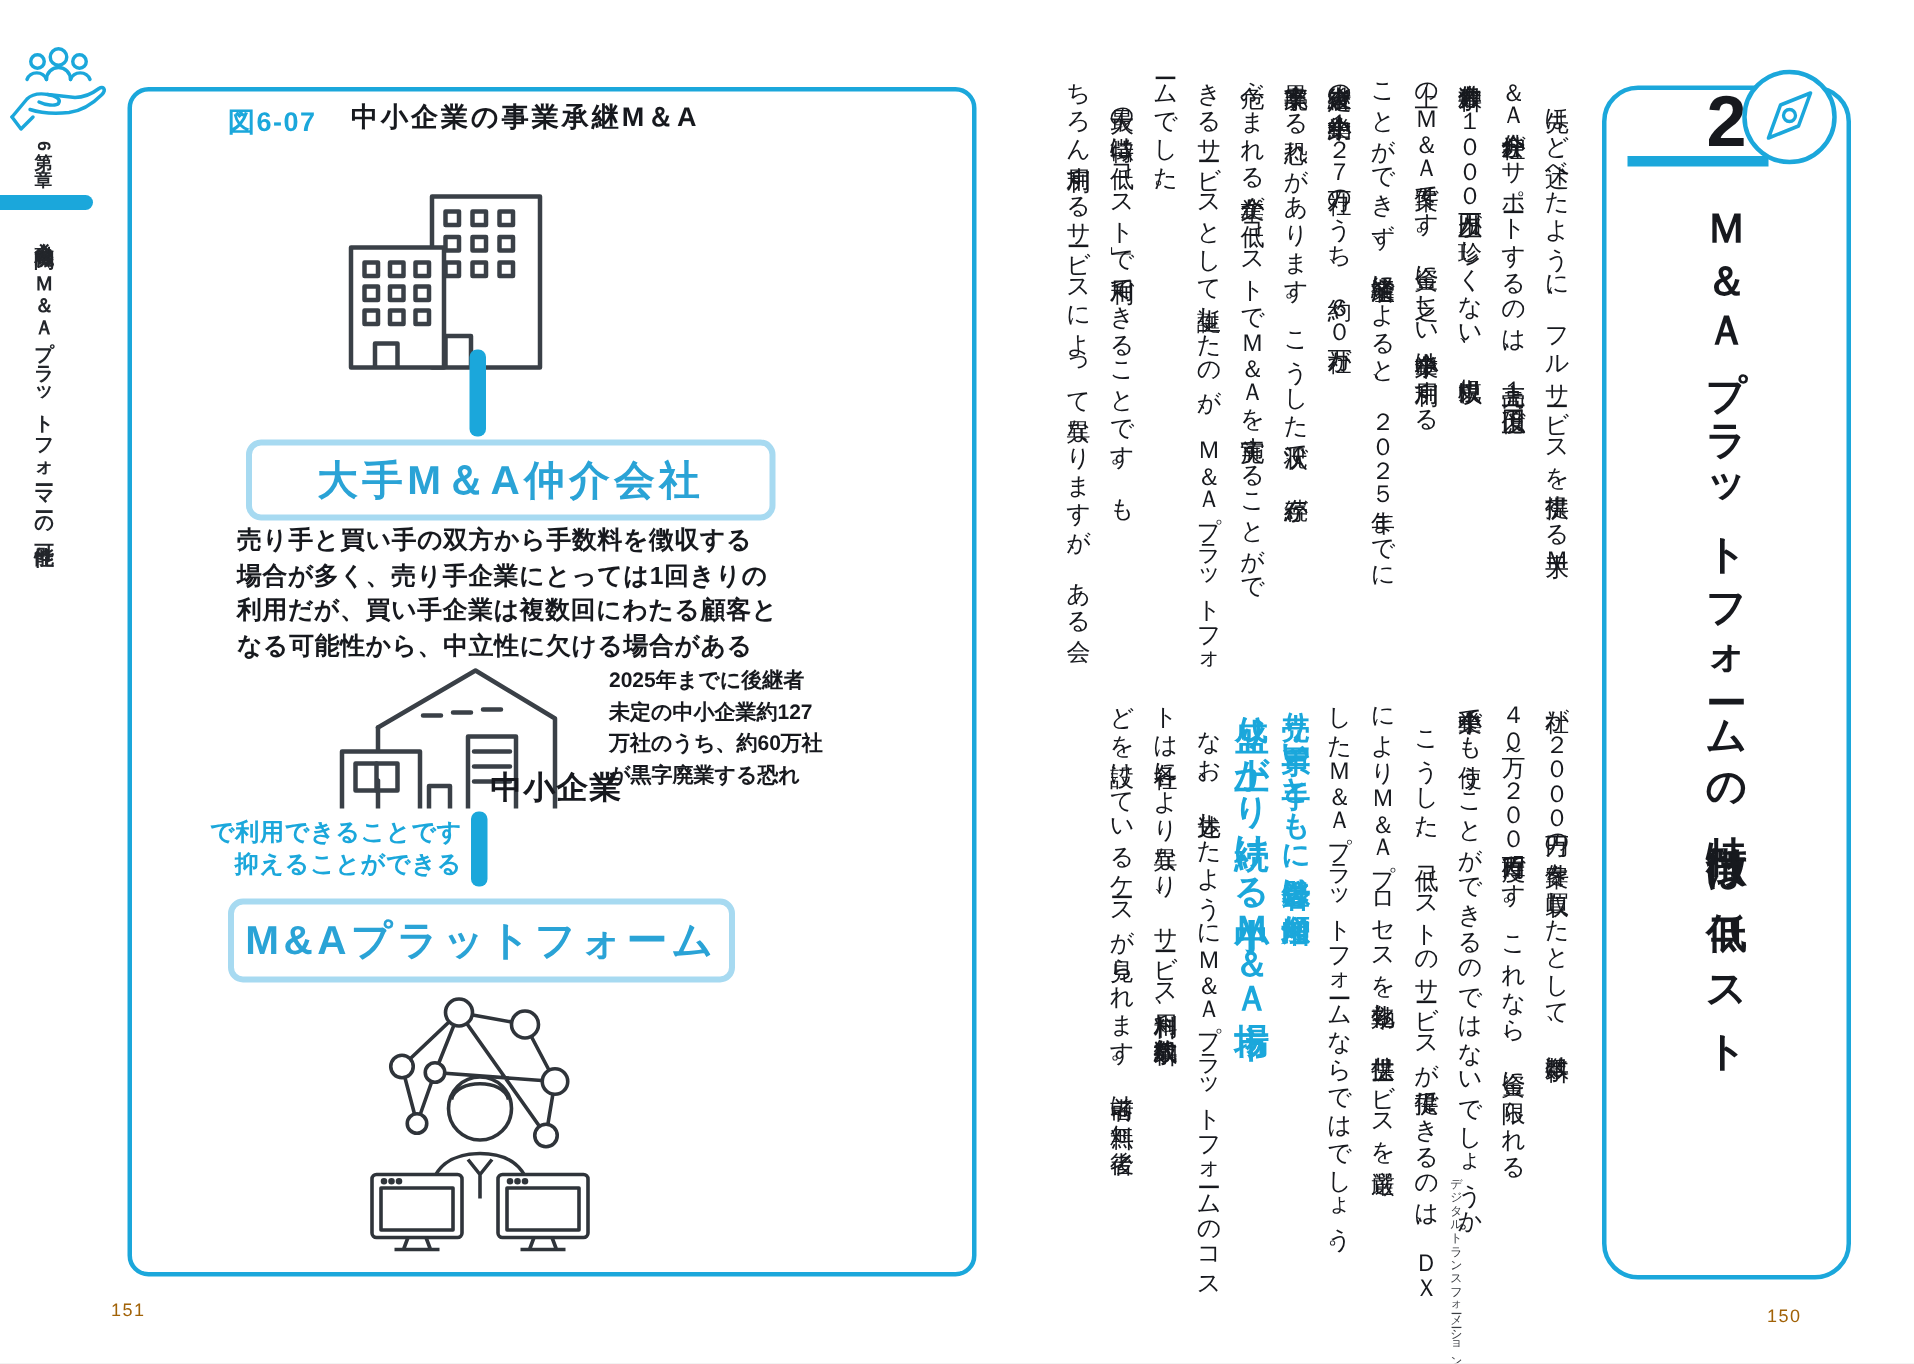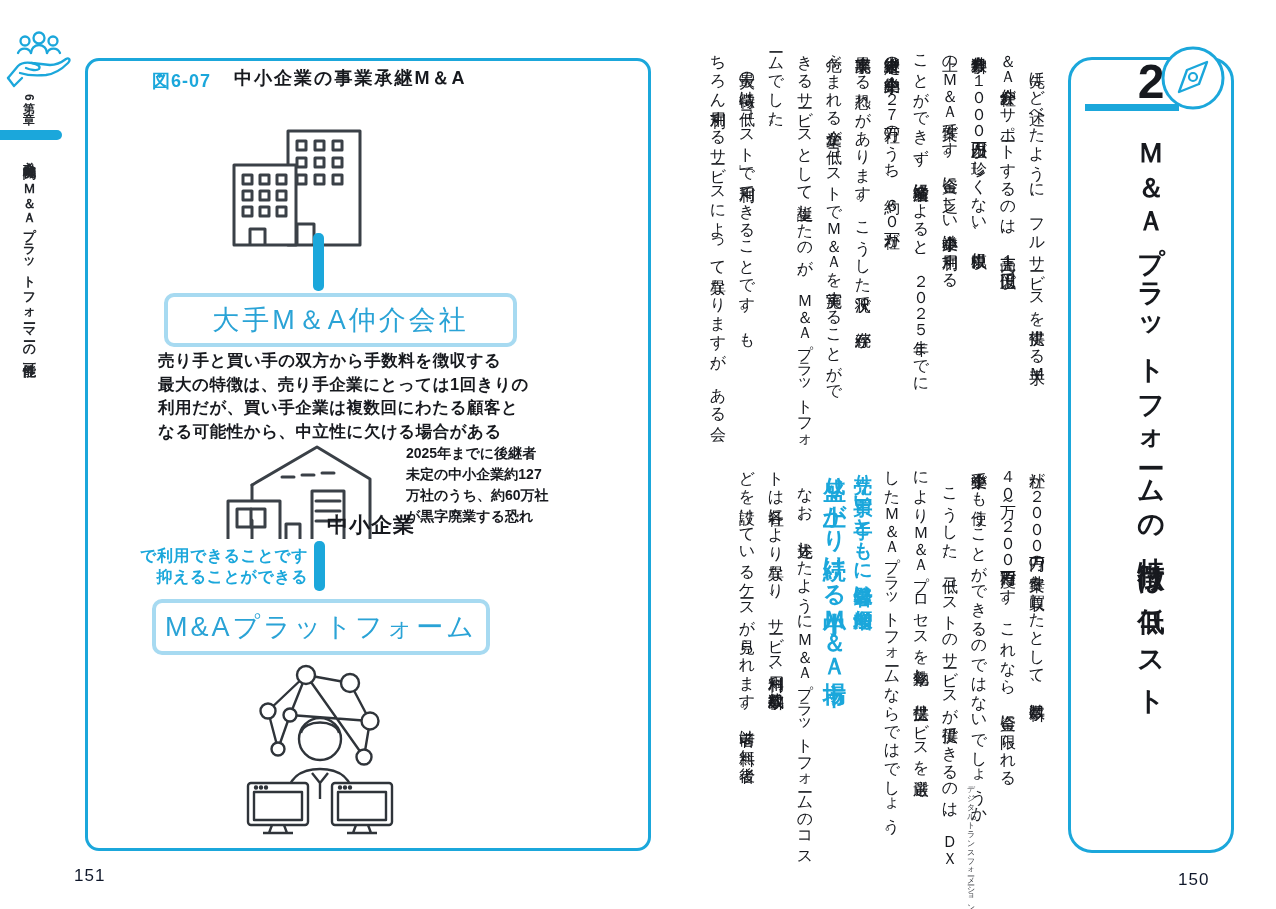--- a/index.html
+++ b/index.html
@@ -72,31 +72,31 @@
   .vbar{position:absolute;width:11px;background:#1ba7db;border-radius:5px;}
   .vbar1{left:225px;top:172px;height:58px;}
   .vbar2{left:226px;top:480px;height:50px;}
   .ann{font-size:16px;font-weight:bold;color:#1ba7db;line-height:21px;letter-spacing:0.5px;}
   .ann1{position:absolute;left:247px;top:168px;}
   .ann2{position:absolute;left:8px;top:484px;width:212px;text-align:right;}
   .label-box{
     position:absolute;border:4px solid #a7daf1;border-radius:10px;background:#fff;
     display:flex;align-items:center;justify-content:center;
   }
-  .label-box .lb{font-size:27px;font-weight:normal;color:#2aa3d6;letter-spacing:3px;}
+  .label-box .lb{font-size:27px;font-weight:bold;color:#2aa3d6;letter-spacing:3px;}
   .box1{left:76px;top:232px;width:345px;height:46px;}
   .box2{left:64px;top:538px;width:330px;height:48px;}
   .desc{position:absolute;left:70px;top:288px;font-size:16.5px;font-weight:600;line-height:23.5px;letter-spacing:0.5px;color:#17191e;}
   .sme{position:absolute;left:132px;top:378px;}
   .sme-label{position:absolute;left:210px;top:450px;font-size:21px;font-weight:bold;letter-spacing:1px;color:#17191e;margin-left:29px;}
   .sme-note{position:absolute;left:318px;top:382px;font-size:14px;font-weight:600;line-height:21px;color:#17191e;}
   .person{position:absolute;left:152px;top:600px;}
 
   
-  .pnum{position:absolute;font-size:17px;color:#0f172a;letter-spacing:1px;}
+  .pnum{position:absolute;font-size:12px;color:#a16207;letter-spacing:1px;}
   .pnum-left{left:74px;top:866px;}
   .pnum-right{left:1178px;top:870px;}
 </style>
 </head>
 <body>
 
 <div class="spread">
 
   <svg class="sb-icon" width="66" height="68" viewBox="0 0 66 68" fill="none" stroke="#1ba7db" stroke-width="2.3" stroke-linecap="round" stroke-linejoin="round">
     <circle cx="33" cy="12" r="5.5"></circle>
@@ -145,21 +145,21 @@
     </svg>
 
     <div class="vbar vbar1"></div>
 
     <div class="label-box box1">
       <span class="lb">大手M＆A仲介会社</span>
     </div>
 
     <div class="desc">
       <div>売り手と買い手の双方から手数料を徴収する</div>
-      <div>最大の特徴は、売り手企業にとっては1回きりの</div>
+      <div>場合が多く、売り手企業にとっては1回きりの</div>
       <div>利用だが、買い手企業は複数回にわたる顧客と</div>
       <div>なる可能性から、中立性に欠ける場合がある</div>
     </div>
 
     <svg class="sme" width="160" height="100" viewBox="0 0 160 100" fill="none" stroke="#3a4047" stroke-width="3" stroke-linejoin="round" stroke-linecap="round">
       <path d="M32,46 L97,8 L150,40 L150,100" fill="#ffffff"></path>
       <path d="M32,46 V100"></path>
       <path d="M62,38 h12 M82,36 h12 M102,34 h12"></path>
       <path d="M92,100 V52 H124 V100"></path>
       <path d="M96,62 h24 M96,72 h24 M96,82 h24"></path>

